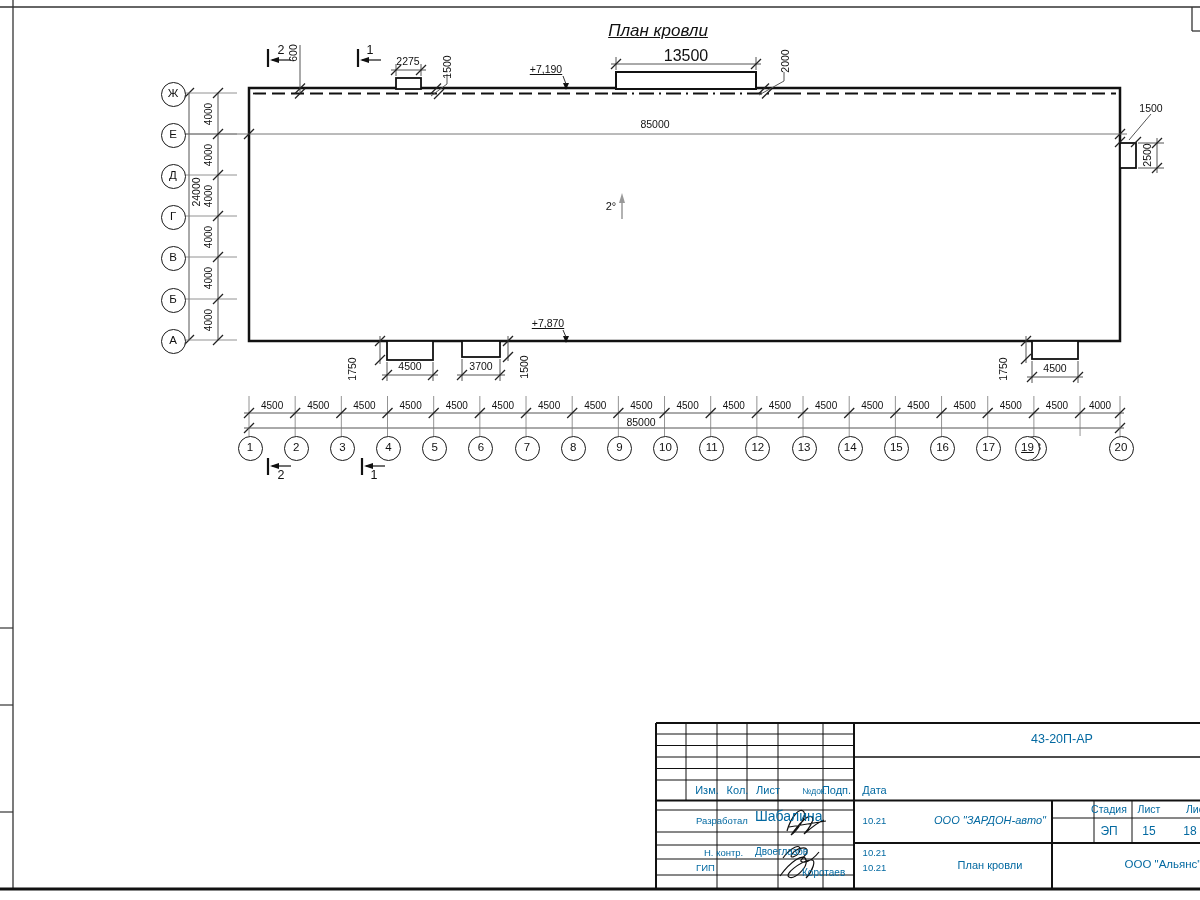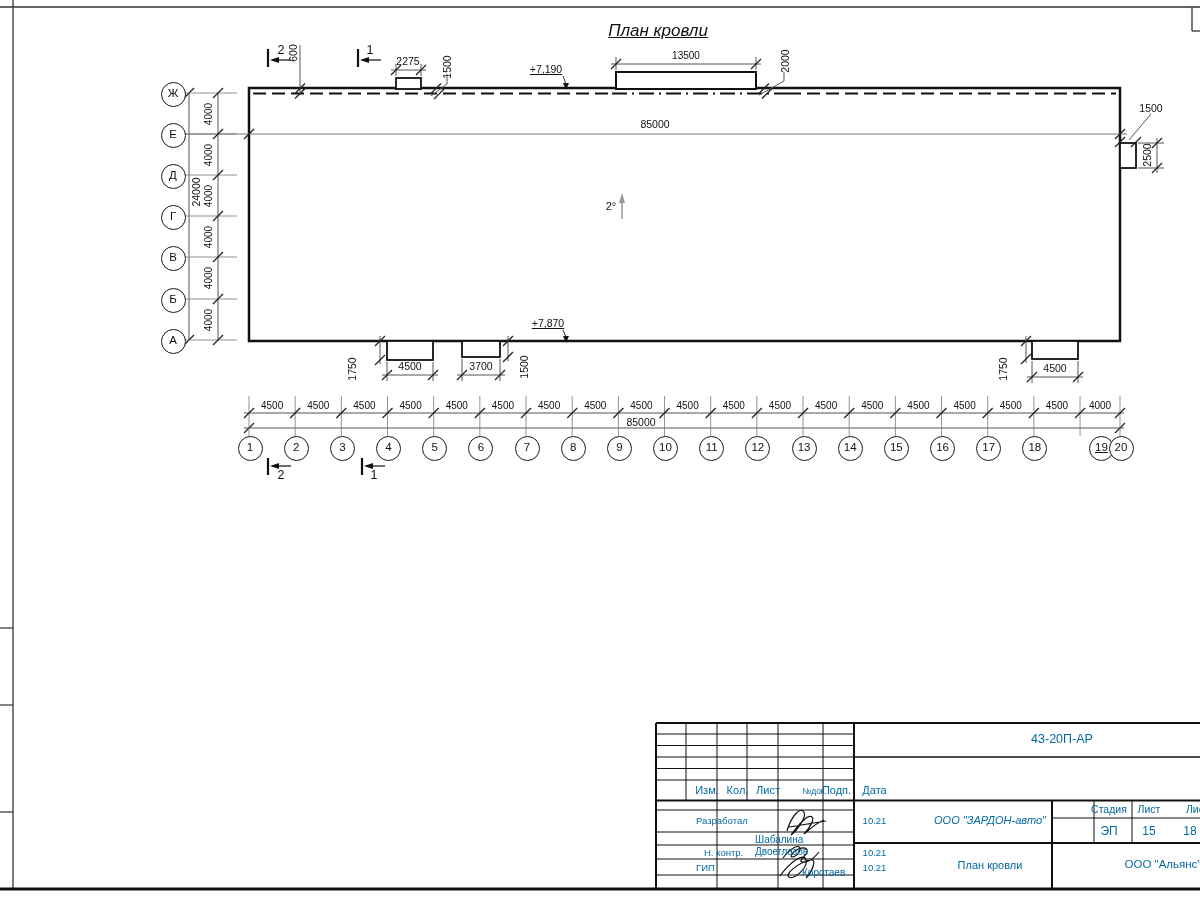--- a/index.html
+++ b/index.html
@@ -224,21 +224,21 @@
   <div class="lab" style="left:605px;top:118px;width:100px;">85000</div>
 
   <div class="lab und" style="left:518px;top:63px;width:56px;">+7,190</div>
   <div class="lab und" style="left:520px;top:317px;width:56px;">+7,870</div>
 
   <div class="lab rot" style="left:271px;top:47px;width:44px;">600</div>
 
   <div class="lab" style="left:384px;top:55px;width:48px;">2275</div>
   <div class="lab rot" style="left:425px;top:61px;width:44px;">1500</div>
 
-  <div class="lab" style="left:658px;top:50px;width:56px;font-size:10px;">13500</div>
+  <div class="lab" style="left:658px;top:50px;width:56px;font-size:16px;">13500</div>
   <div class="lab rot" style="left:763px;top:55px;width:44px;">2000</div>
 
   <div class="lab" style="left:1123px;top:102px;width:56px;">1500</div>
   <div class="lab rot" style="left:1125px;top:149px;width:44px;">2500</div>
 
   <div class="lab rot" style="left:330px;top:363px;width:44px;">1750</div>
   <div class="lab" style="left:386px;top:360px;width:48px;">4500</div>
   <div class="lab" style="left:457px;top:360px;width:48px;">3700</div>
   <div class="lab rot" style="left:502px;top:361px;width:44px;">1500</div>
   <div class="lab" style="left:1031px;top:362px;width:48px;">4500</div>
@@ -256,21 +256,21 @@
 
 
   <div class="tb c" style="left:656px;top:784px;width:30px;font-size:11px;">Изм.</div>
   <div class="tb c" style="left:686px;top:784px;width:31px;font-size:11px;">Кол.</div>
   <div class="tb c" style="left:717px;top:784px;width:30px;font-size:11px;">Лист</div>
   <div class="tb c" style="left:747px;top:786px;width:31px;font-size:8.5px;margin-left:16px;">№док.</div>
   <div class="tb c" style="left:778px;top:784px;width:45px;font-size:11px;">Подп.</div>
   <div class="tb c" style="left:823px;top:784px;width:31px;font-size:11px;">Дата</div>
 
   <div class="tb small" style="left:660px;top:815px;">Разработал</div>
-  <div class="tb" style="left:719px;top:834px;font-size:10px;">Шабалина</div>
+  <div class="tb" style="left:719px;top:808px;font-size:14px;">Шабалина</div>
   <div class="tb c small" style="left:824px;top:815px;width:29px;">10.21</div>
 
   <div class="tb small" style="left:660px;top:847px;margin-left:8px;">Н. контр.</div>
   <div class="tb" style="left:719px;top:846px;font-size:10px;">Двоеглазов</div>
   <div class="tb c small" style="left:824px;top:847px;width:29px;">10.21</div>
 
   <div class="tb small" style="left:660px;top:862px;">ГИП</div>
   <div class="tb" style="left:719px;top:867px;font-size:10px;margin-left:47px;">Коротаев</div>
   <div class="tb c small" style="left:824px;top:862px;width:29px;">10.21</div>
 
@@ -298,21 +298,21 @@
       <div class="bubble" style="left: 606.86px; top: 435.5px;">9</div>
       <div class="bubble" style="left: 653.03px; top: 435.5px;">10</div>
       <div class="bubble" style="left: 699.2px; top: 435.5px;">11</div>
       <div class="bubble" style="left: 745.37px; top: 435.5px;">12</div>
       <div class="bubble" style="left: 791.54px; top: 435.5px;">13</div>
       <div class="bubble" style="left: 837.71px; top: 435.5px;">14</div>
       <div class="bubble" style="left: 883.88px; top: 435.5px;">15</div>
       <div class="bubble" style="left: 930.05px; top: 435.5px;">16</div>
       <div class="bubble" style="left: 976.22px; top: 435.5px;">17</div>
       <div class="bubble" style="left: 1022.39px; top: 435.5px;">18</div>
-      <div class="bubble" style="left: 1089px; top: 435.5px; text-decoration: underline;">19</div>
+      <div class="bubble" style="left: 1015px; top: 435.5px; text-decoration: underline;">19</div>
       <div class="bubble" style="left: 1108.5px; top: 435.5px;">20</div>
       <div class="lab" style="left: 250.085px; top: 400px; width: 44px; font-size: 10px;">4500</div>
       <div class="lab" style="left: 296.255px; top: 400px; width: 44px; font-size: 10px;">4500</div>
       <div class="lab" style="left: 342.425px; top: 400px; width: 44px; font-size: 10px;">4500</div>
       <div class="lab" style="left: 388.595px; top: 400px; width: 44px; font-size: 10px;">4500</div>
       <div class="lab" style="left: 434.765px; top: 400px; width: 44px; font-size: 10px;">4500</div>
       <div class="lab" style="left: 480.935px; top: 400px; width: 44px; font-size: 10px;">4500</div>
       <div class="lab" style="left: 527.105px; top: 400px; width: 44px; font-size: 10px;">4500</div>
       <div class="lab" style="left: 573.275px; top: 400px; width: 44px; font-size: 10px;">4500</div>
       <div class="lab" style="left: 619.445px; top: 400px; width: 44px; font-size: 10px;">4500</div>

